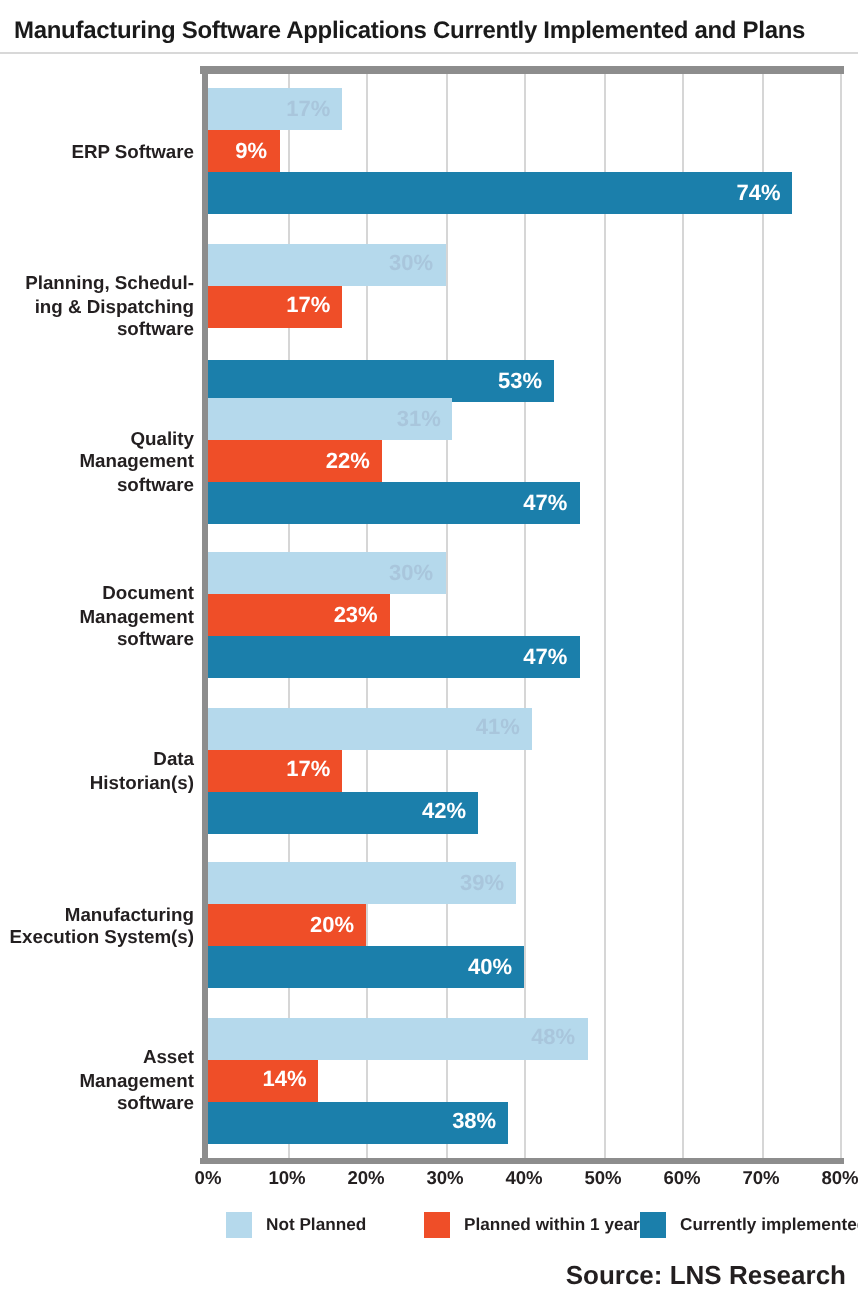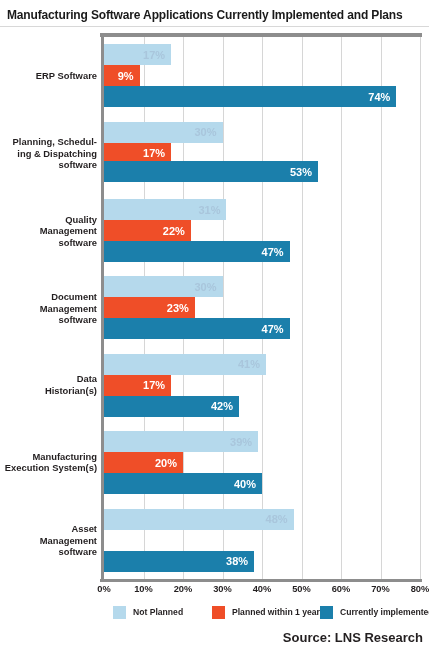--- a/index.html
+++ b/index.html
@@ -246,21 +246,21 @@
           <div>ing &amp; Dispatching</div>
           <div>software</div>
         </div>
         <div class="bars" style="height: 77.4286px;">
           <div class="bar b0" style="top: 7.21429px; width: 118.5px; background: rgb(181, 217, 236);">
             <span class="bar-value val-light">30%</span>
           </div>
           <div class="bar b1" style="top: 28.2143px; width: 67.15px; background: rgb(239, 78, 40);">
             <span class="bar-value val-white">17%</span>
           </div>
-          <div class="bar b2" style="top: 47px; width: 214px; background: rgb(27, 127, 171);">
+          <div class="bar b2" style="top: 66px; width: 173px; background: rgb(27, 127, 171);">
             <span class="bar-value val-white">53%</span>
           </div>
         </div>
       </div>
       <div class="cat-row" style="top: 154.857px; height: 77.4286px;">
         <div class="cat-label">
           <div>Quality</div>
           <div>Management</div>
           <div>software</div>
         </div>
@@ -330,20 +330,23 @@
       </div>
       <div class="cat-row" style="top: 464.571px; height: 77.4286px;">
         <div class="cat-label">
           <div>Asset</div>
           <div>Management</div>
           <div>software</div>
         </div>
         <div class="bars" style="height: 77.4286px;">
           <div class="bar b0" style="top: 7.21429px; width: 189.6px; background: rgb(181, 217, 236);">
             <span class="bar-value val-light">48%</span>
+          </div>
+          <div class="bar b1" style="top: 28.2143px; width: 55.3px; background: rgb(239, 78, 40);">
+            <span class="bar-value val-white">14%</span>
           </div>
           <div class="bar b2" style="top: 49.2143px; width: 150.1px; background: rgb(27, 127, 171);">
             <span class="bar-value val-white">38%</span>
           </div>
         </div>
       </div>
     </div>
 
   <div id="x-tick-labels">
       <div class="x-tick-label" style="left: 104px;">0%</div>

